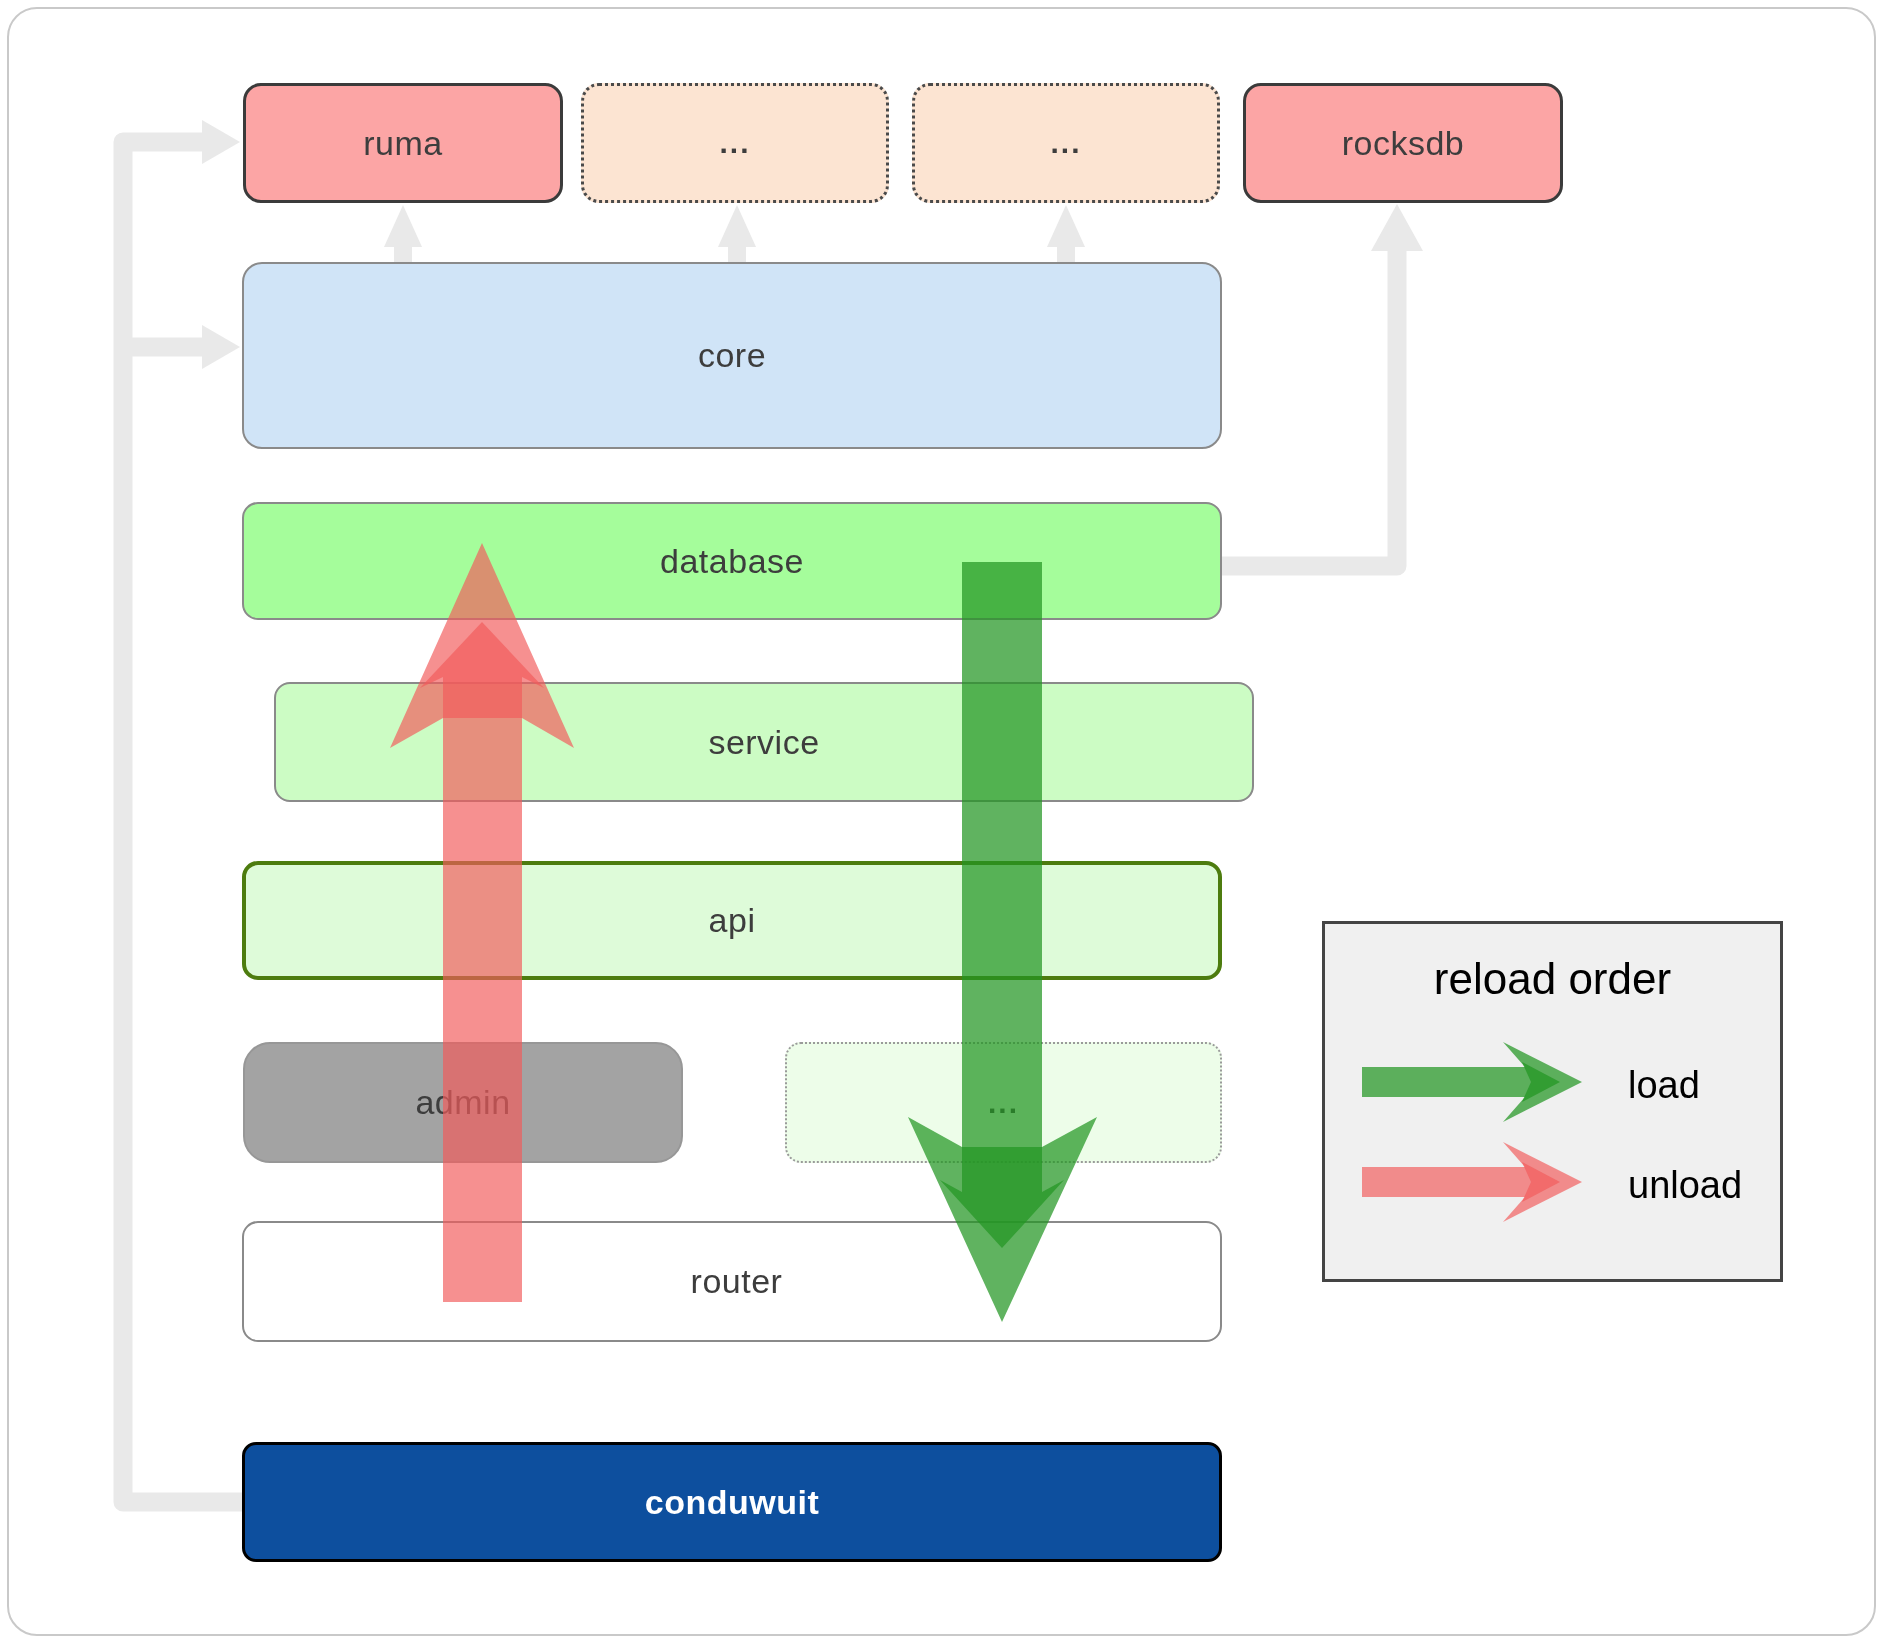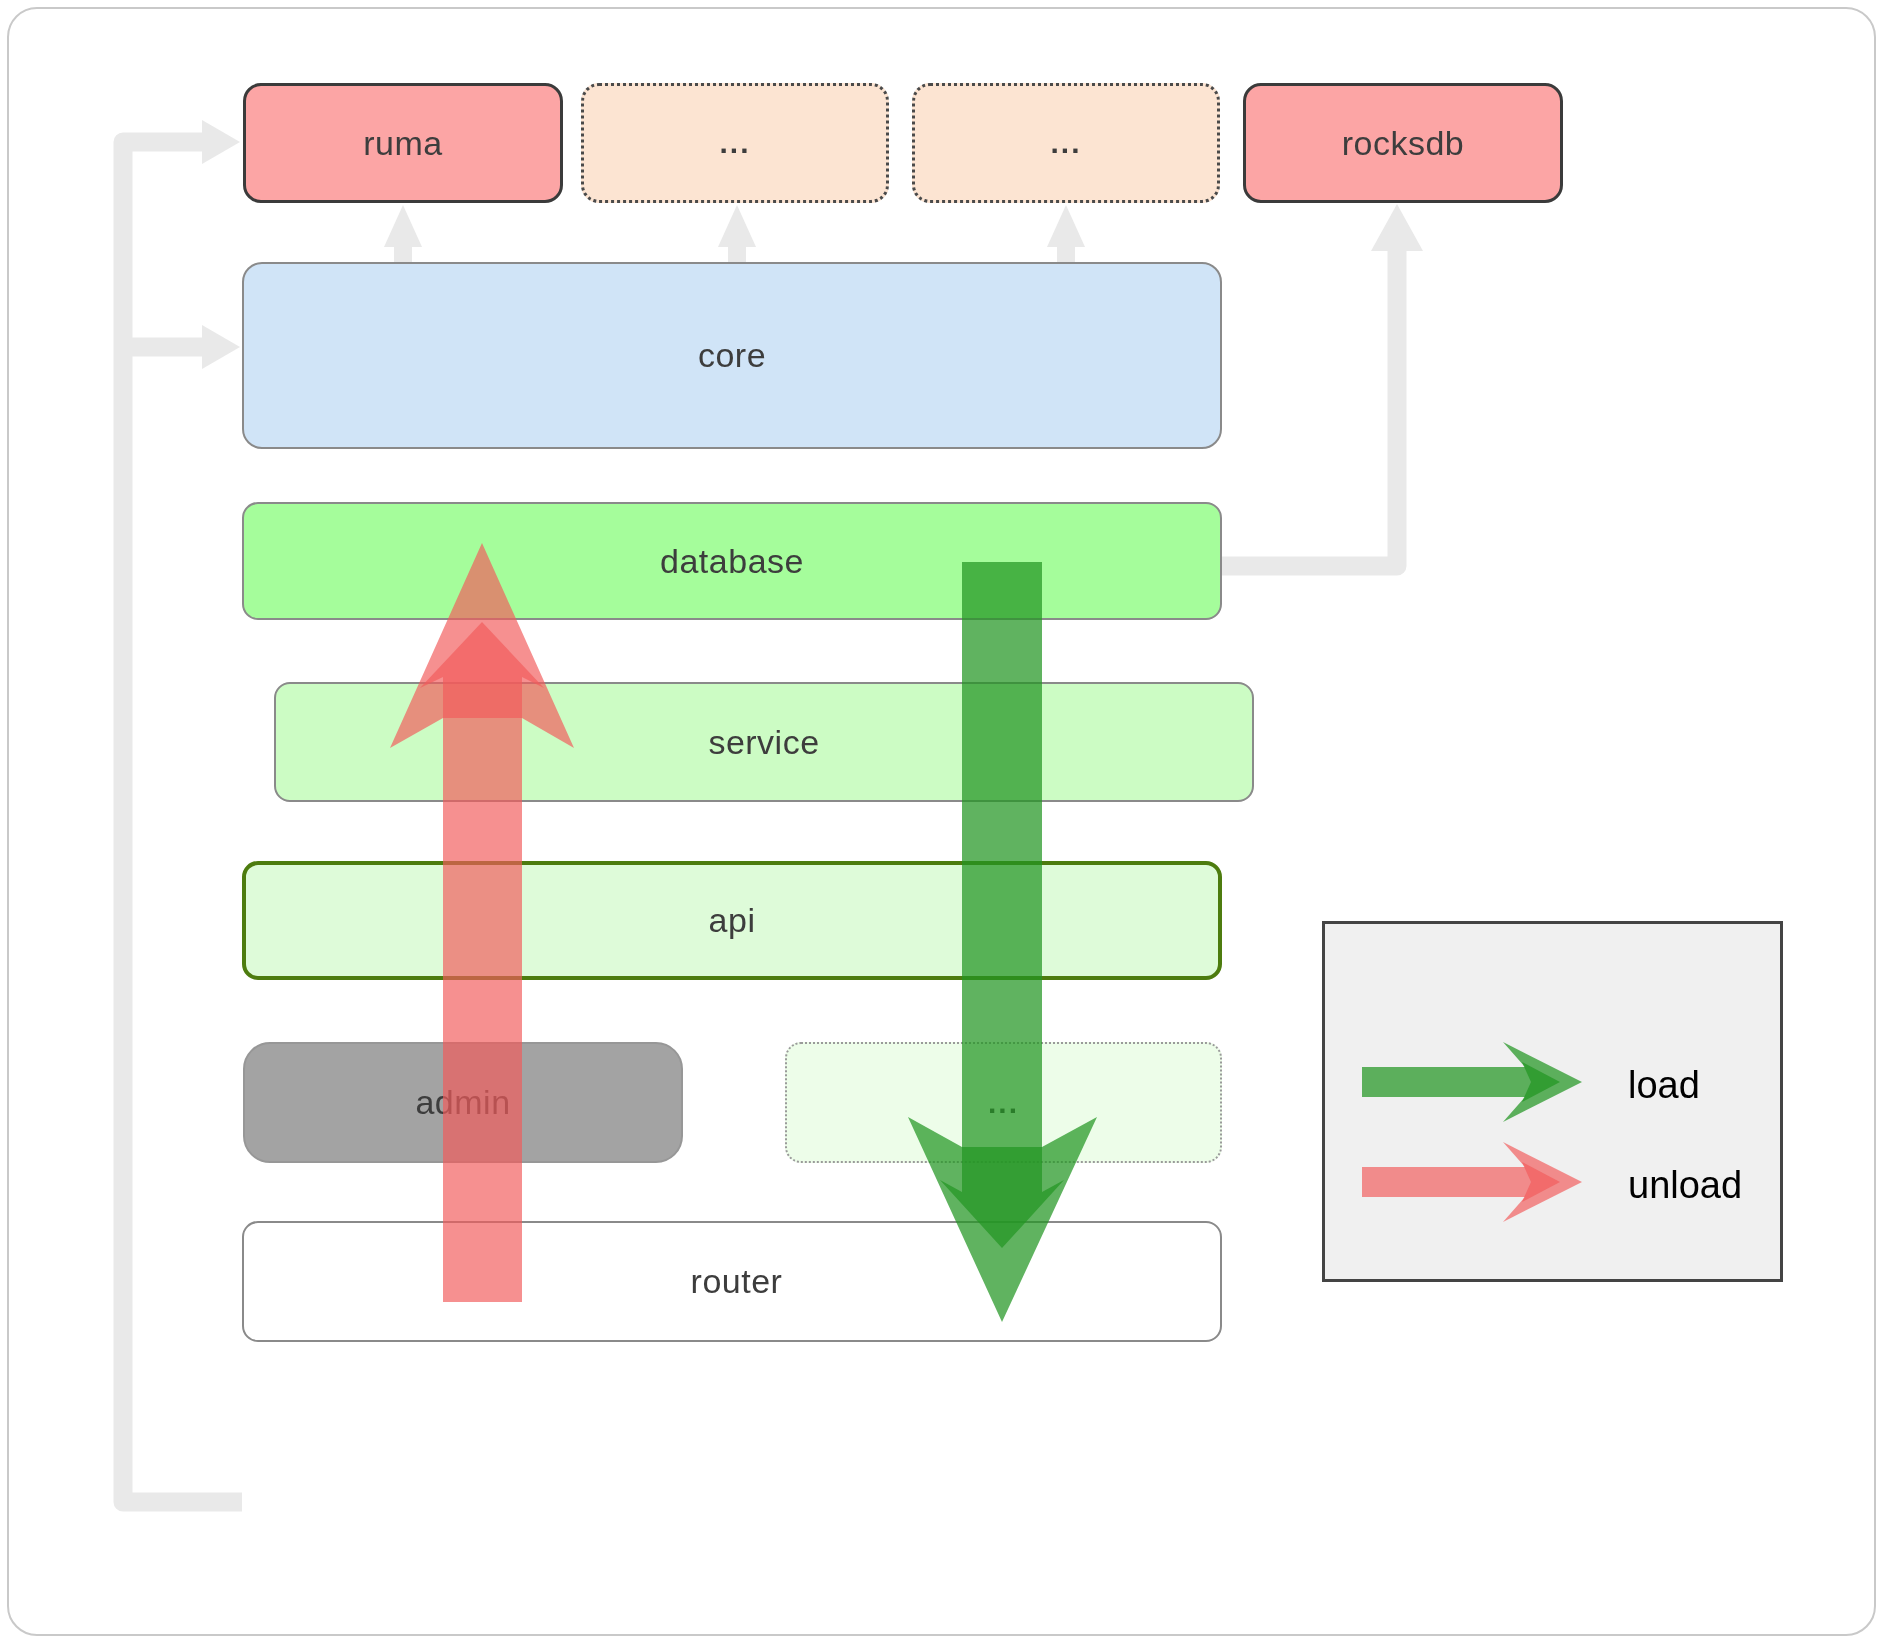--- a/index.html
+++ b/index.html
@@ -102,23 +102,27 @@
       <span>admin</span>
     </div>
     <div class="box admin-dotted" style="left:785px;top:1042px;width:437px;height:121px;">
       <span class="dots">...</span>
     </div>
 
     <div class="box router" style="left:242px;top:1221px;width:980px;height:121px;">
       <span>router</span>
     </div>
 
+    <div class="box conduwuit" style="left:242px;top:1442px;width:980px;height:120px;">
+      <span>conduwuit</span>
+    </div>
   </div>
 
   <div class="legend">
+    <div class="legend-title">reload order</div>
     <div class="legend-item-label" style="left:303px;top:161px;">load</div>
     <div class="legend-item-label" style="left:303px;top:261px;">unload</div>
   </div>
 
   <svg id="arrow-layer" class="layer" width="1883" height="1643" viewBox="0 0 1883 1643">
 
     <polygon points="962,562 962,1147 908,1117 1002,1322 1097,1117 1042,1147 1042,562" fill-opacity="0.72" fill="#239523"></polygon>
     <polygon points="962,1147 962,1192 940,1180 1002,1248 1064,1180 1042,1192 1042,1147" fill-opacity="0.72" fill="#239523"></polygon>
 
     <polygon points="443,1302 443,718 390,748 482,543 574,748 522,718 522,1302" fill-opacity="0.68" fill="#f25c5c"></polygon>

